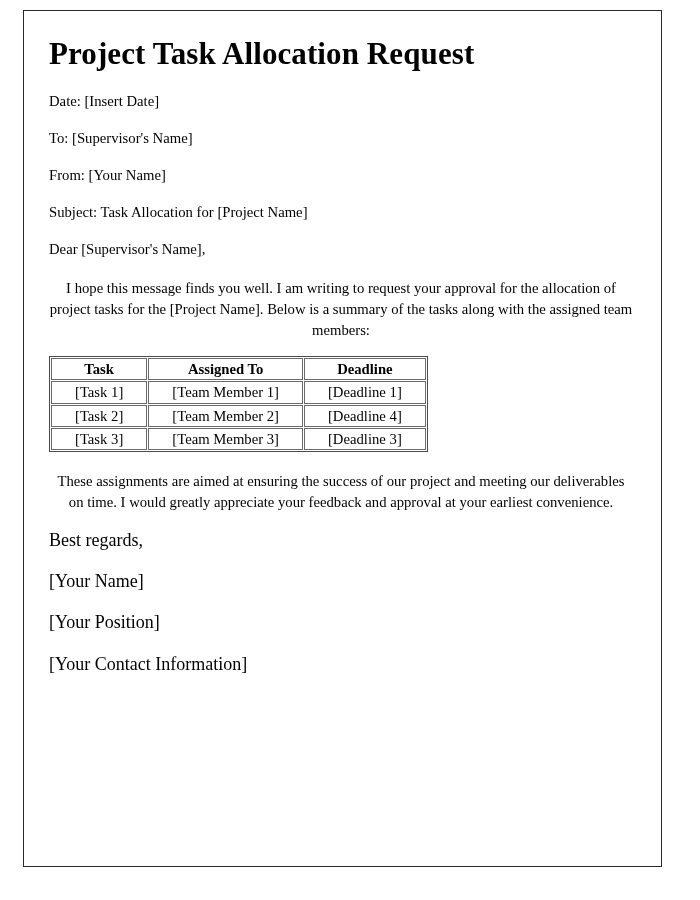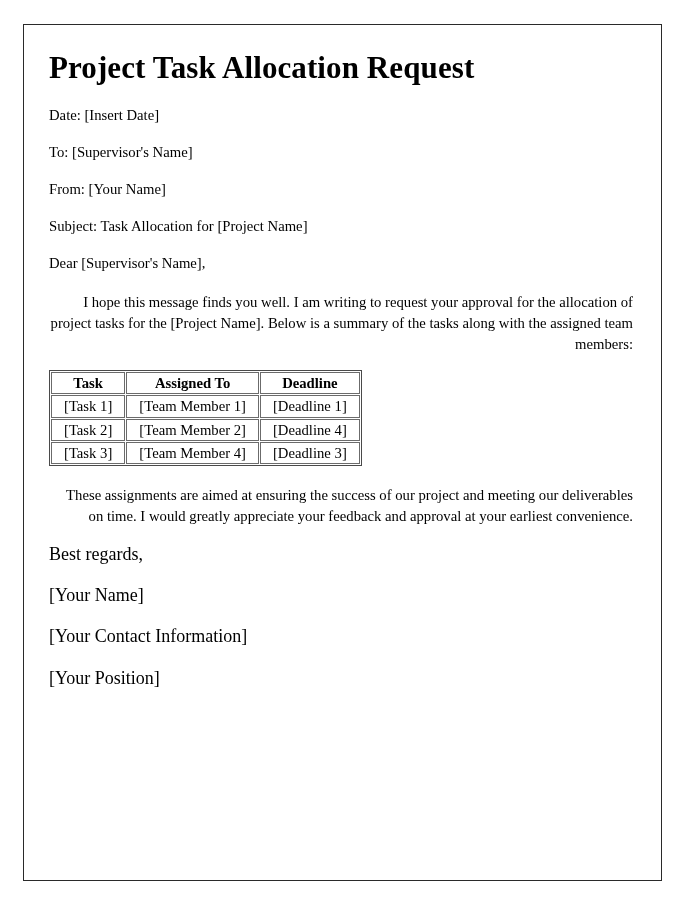--- a/index.html
+++ b/index.html
@@ -12,21 +12,21 @@
     height: 900px;
     position: relative;
     font-family: "Liberation Serif", "DejaVu Serif", serif;
     color: #000000;
     overflow: hidden;
   }
 
   .page-frame {
     position: absolute;
     left: 23px;
-    top: 24px;
+    top: 10px;
     width: 639px;
     height: 857px;
     border: 1.5px solid #2a2a2a;
     box-sizing: border-box;
     background: #ffffff;
   }
 
   .page-content {
     position: absolute;
     left: 25px;
@@ -48,40 +48,40 @@
     font-size: 14.7px;
     line-height: 1.2;
     margin: 0 0 19.5px 0;
     color: #000000;
   }
 
   .para {
     font-size: 14.7px;
     line-height: 1.42;
     margin: 0 0 17px 0;
-    text-align: right;
+    text-align: center;
     color: #000000;
   }
 
   .para-intro {
     margin-bottom: 15px;
   }
 
   
   .task-table {
     border-collapse: separate;
     border-spacing: 1px;
     border: 1.5px solid #4a4a4a;
     margin: 0 0 19px 0;
     background: #ffffff;
   }
   .task-table th,
   .task-table td {
     border: 1.5px solid #6b6b6b;
-    padding: 1px 12px;
+    padding: 1px 23px;
     font-size: 14.7px;
     line-height: 1.25;
     white-space: nowrap;
     color: #000000;
     background: #ffffff;
   }
   .task-table th {
     font-weight: bold;
     text-align: center;
   }
@@ -137,31 +137,31 @@
           <td>[Team Member 1]</td>
           <td>[Deadline 1]</td>
         </tr>
         <tr>
           <td>[Task 2]</td>
           <td>[Team Member 2]</td>
           <td>[Deadline 4]</td>
         </tr>
         <tr>
           <td>[Task 3]</td>
-          <td>[Team Member 4]</td>
+          <td>[Team Member 3]</td>
           <td>[Deadline 3]</td>
         </tr>
       </tbody>
     </table>
 
     <p class="para">These assignments are aimed at ensuring the success of our project and meeting our deliverables on time. I would greatly appreciate your feedback and approval at your earliest convenience.</p>
 
 
     <div class="sig-line">Best regards,</div>
 
     <div class="sig-line">[Your Name]</div>
 
+    <div class="sig-line">[Your Position]</div>
+
     <div class="sig-line">[Your Contact Information]</div>
-
-    <div class="sig-line">[Your Position]</div>
 
   </div>
 </div>
 
 </body></html>

